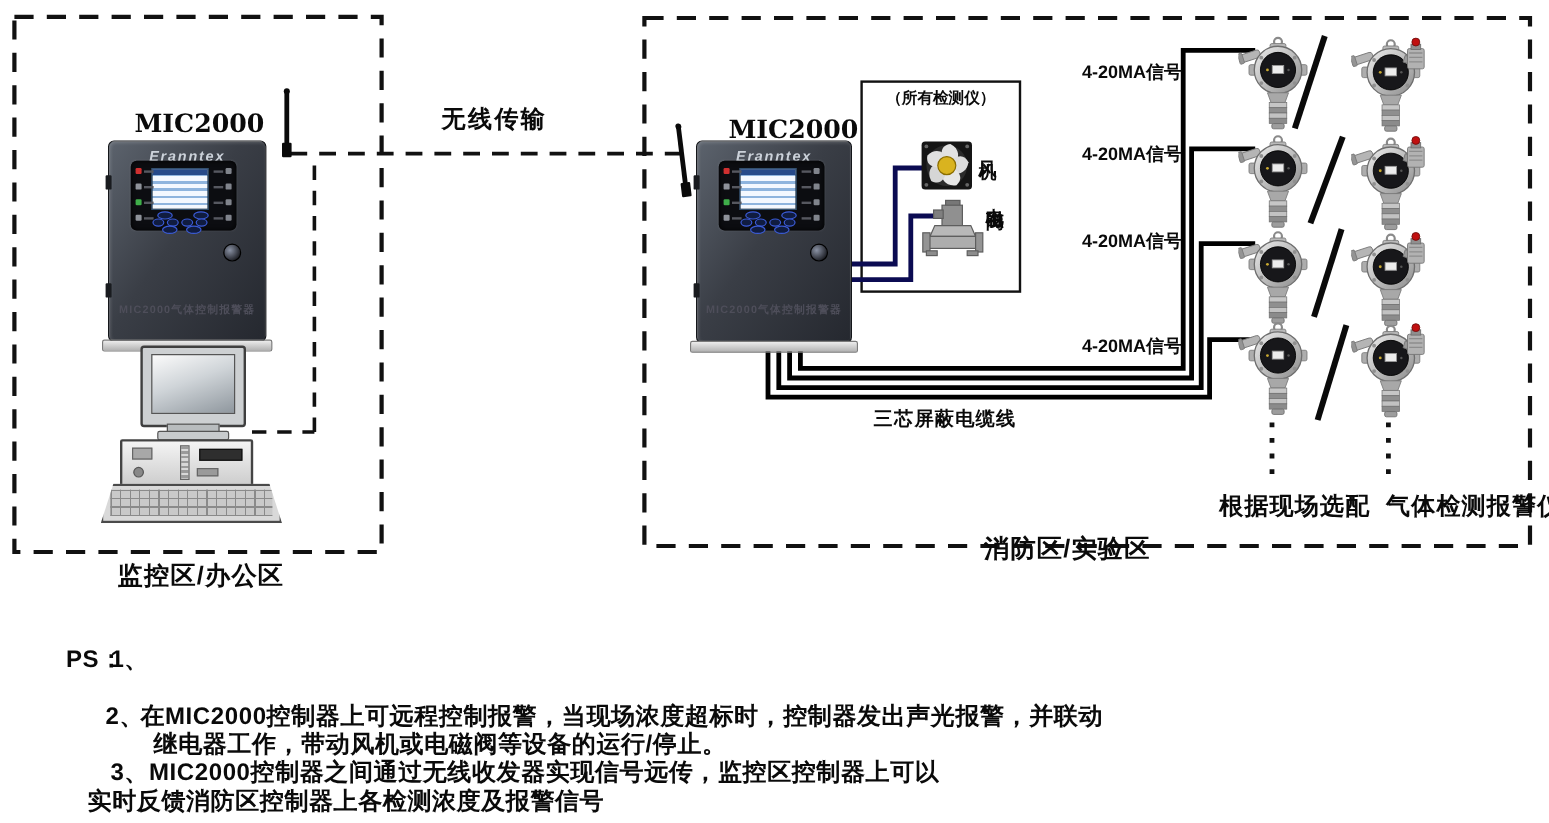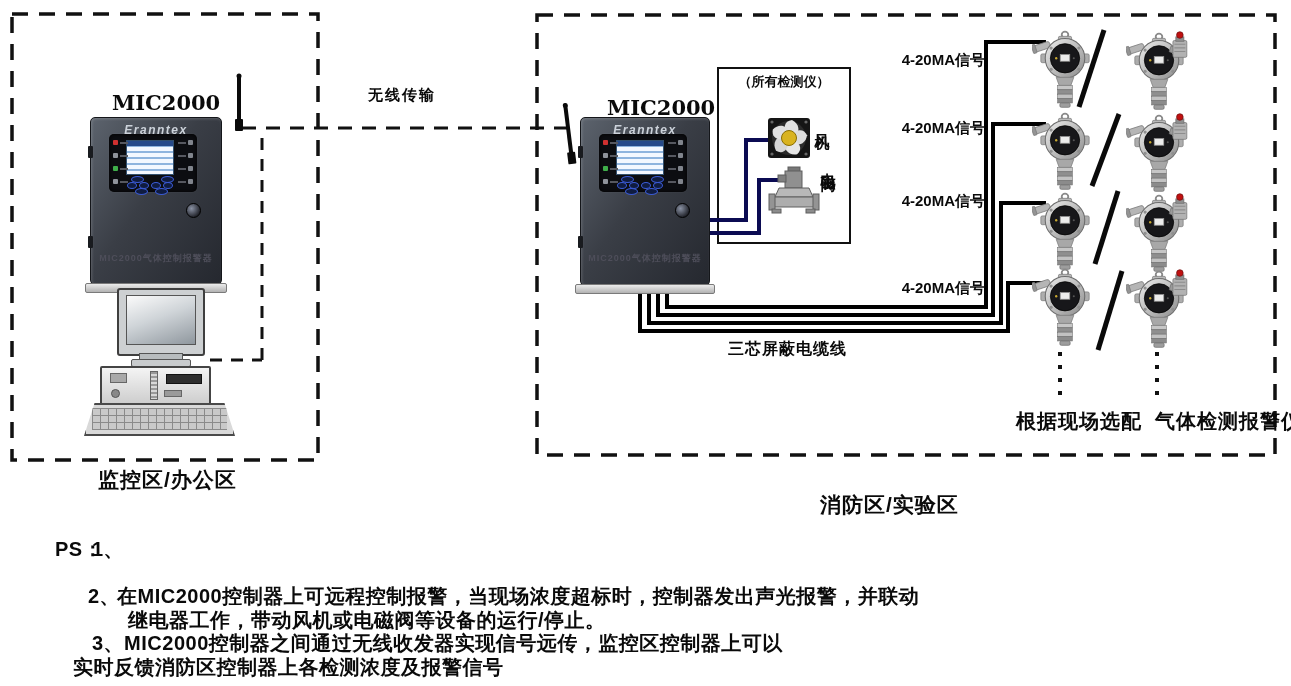--- a/index.html
+++ b/index.html
@@ -2,21 +2,21 @@
 <html><head>
 <meta charset="utf-8">
 <style>
   html,body{margin:0;padding:0;background:#fff;}
   #canvas{position:relative;width:1291px;height:686px;background:#fff;overflow:hidden;
           font-family:"Liberation Sans","DejaVu Sans",sans-serif;}
   #wiring{position:absolute;left:0;top:0;z-index:1;}
   .lbl{position:absolute;z-index:3;color:#0a0a0a;font-weight:700;white-space:nowrap;}
   .model{font-family:"DejaVu Serif","Liberation Serif",serif;font-size:21px;letter-spacing:0px;text-align:center;}
   .region{font-size:21px;letter-spacing:1px;}
-  .wireless{font-size:15px;letter-spacing:2px;}
+  .wireless{font-size:20px;letter-spacing:2px;}
   .sig{font-size:15px;width:95px;text-align:right;}
   .cablelbl{font-size:16px;letter-spacing:1px;}
   .detlbl{font-size:20px;letter-spacing:1px;}
   .optlbl{font-size:13px;width:130px;text-align:center;letter-spacing:0;}
   .vert{writing-mode:vertical-rl;font-size:15px;letter-spacing:2px;}
   .note{font-size:20px;letter-spacing:0.5px;}
   
   .ctrl{position:absolute;z-index:2;background:linear-gradient(125deg,#5c636d 0%,#3a3e46 45%,#25282f 100%);
         border:1px solid #14161a;border-radius:5px;box-shadow:inset 1px 1px 3px rgba(255,255,255,.18);}
   .ctrl-brand{padding-top:5px;text-align:center;font-style:italic;font-weight:700;font-size:12px;
@@ -233,21 +233,21 @@
     <div class="slot"></div>
     <div class="disp"></div>
     <div class="btn2"></div>
   </div>
   <div class="pc kbd">
       <div class="keys"></div>
     </div>
 
   <div class="lbl wireless" style="left:368px;top:86px;">无线传输</div>
   <div class="lbl region" style="left:98px;top:466px;">监控区/办公区</div>
-  <div class="lbl region" style="left:820px;top:491px;">消防区/实验区</div>
+  <div class="lbl region" style="left:820px;top:443px;">消防区/实验区</div>
 
   <div class="lbl model" style="left:607px;top:95px;width:86px;">MIC2000</div>
   <div class="ctrl" style="left:580px;top:117px;width:128px;height:167px;">
     <div class="ctrl-brand">Eranntex</div>
     <div class="ctrl-face">
       <div class="lcd"></div>
       <i class="led" style="left:4px;top:6px;background:#d03030;"></i>
       <i class="led" style="left:4px;top:19px;background:#8f939b;"></i>
       <i class="led" style="left:4px;top:32px;background:#3fae4a;"></i>
       <i class="led" style="left:4px;top:45px;background:#8f939b;"></i>

